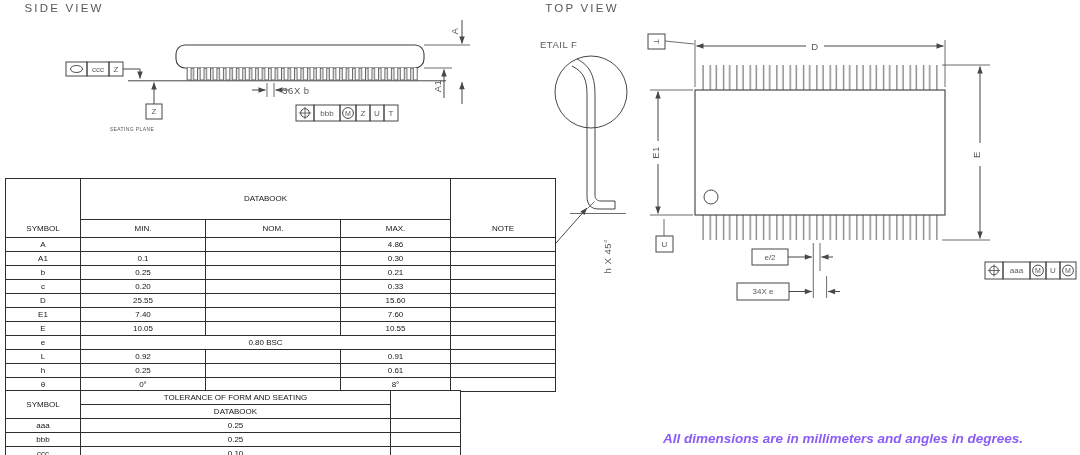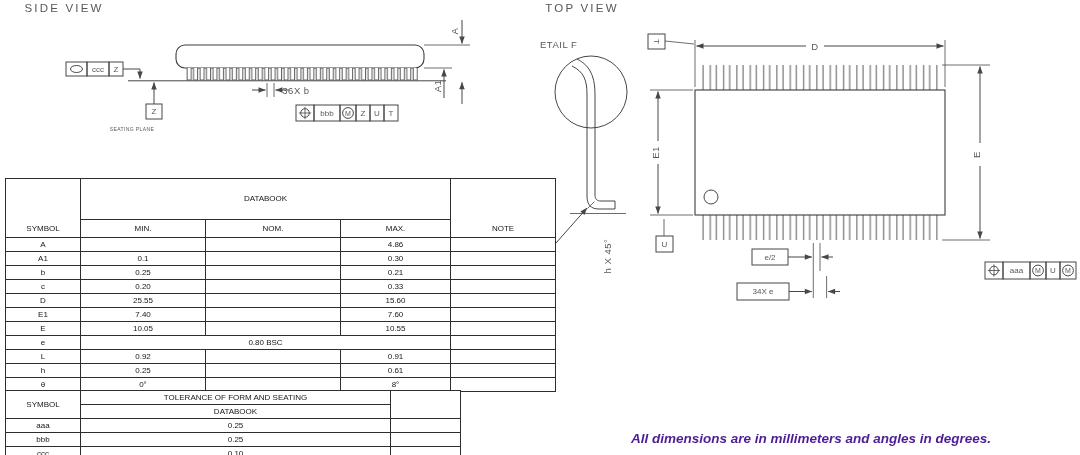--- a/index.html
+++ b/index.html
@@ -14,21 +14,21 @@
   .st{stroke:#474747;fill:none;stroke-width:1;}
   .stF{stroke:#3c3c3c;fill:#fff;stroke-width:1.1;}
   .thin{stroke-width:0.8;}
   table{border-collapse:collapse;table-layout:fixed;background:#fff;color:#161616;position:absolute;}
   td{border:1px solid #2d2d2d;text-align:center;vertical-align:middle;font-size:8px;height:13px;padding:0;line-height:1;overflow:hidden;white-space:nowrap;}
   #dim-table{left:5px;top:178px;width:550px;}
   #tol-table{left:5px;top:390px;width:455px;}
   .title-cell{height:40px;}
   tr.h2 td{height:17px;}
   td.bh{vertical-align:bottom;padding-bottom:4px;}
-  #units-note{position:absolute;left:631px;top:431px;font-size:13.5px;font-style:italic;font-weight:bold;color:#4c1d95;}
+  #units-note{position:absolute;left:663px;top:431px;font-size:13.5px;font-style:italic;font-weight:bold;color:#8b5cf6;}
 </style>
 </head>
 <body>
 
 <svg style="left:0;top:0" width="540" height="175" viewBox="0 0 540 175">
   <defs>
     <marker id="arrS" viewBox="0 0 8 6" refX="7.2" refY="3" markerWidth="8.5" markerHeight="6.5" orient="auto-start-reverse">
       <path d="M0.6,0.4 L7.4,3 L0.6,5.6 Z" fill="#474747"></path>
     </marker>
     <pattern id="leadsSide" x="186" y="68" width="6.46" height="12.5" patternUnits="userSpaceOnUse">

